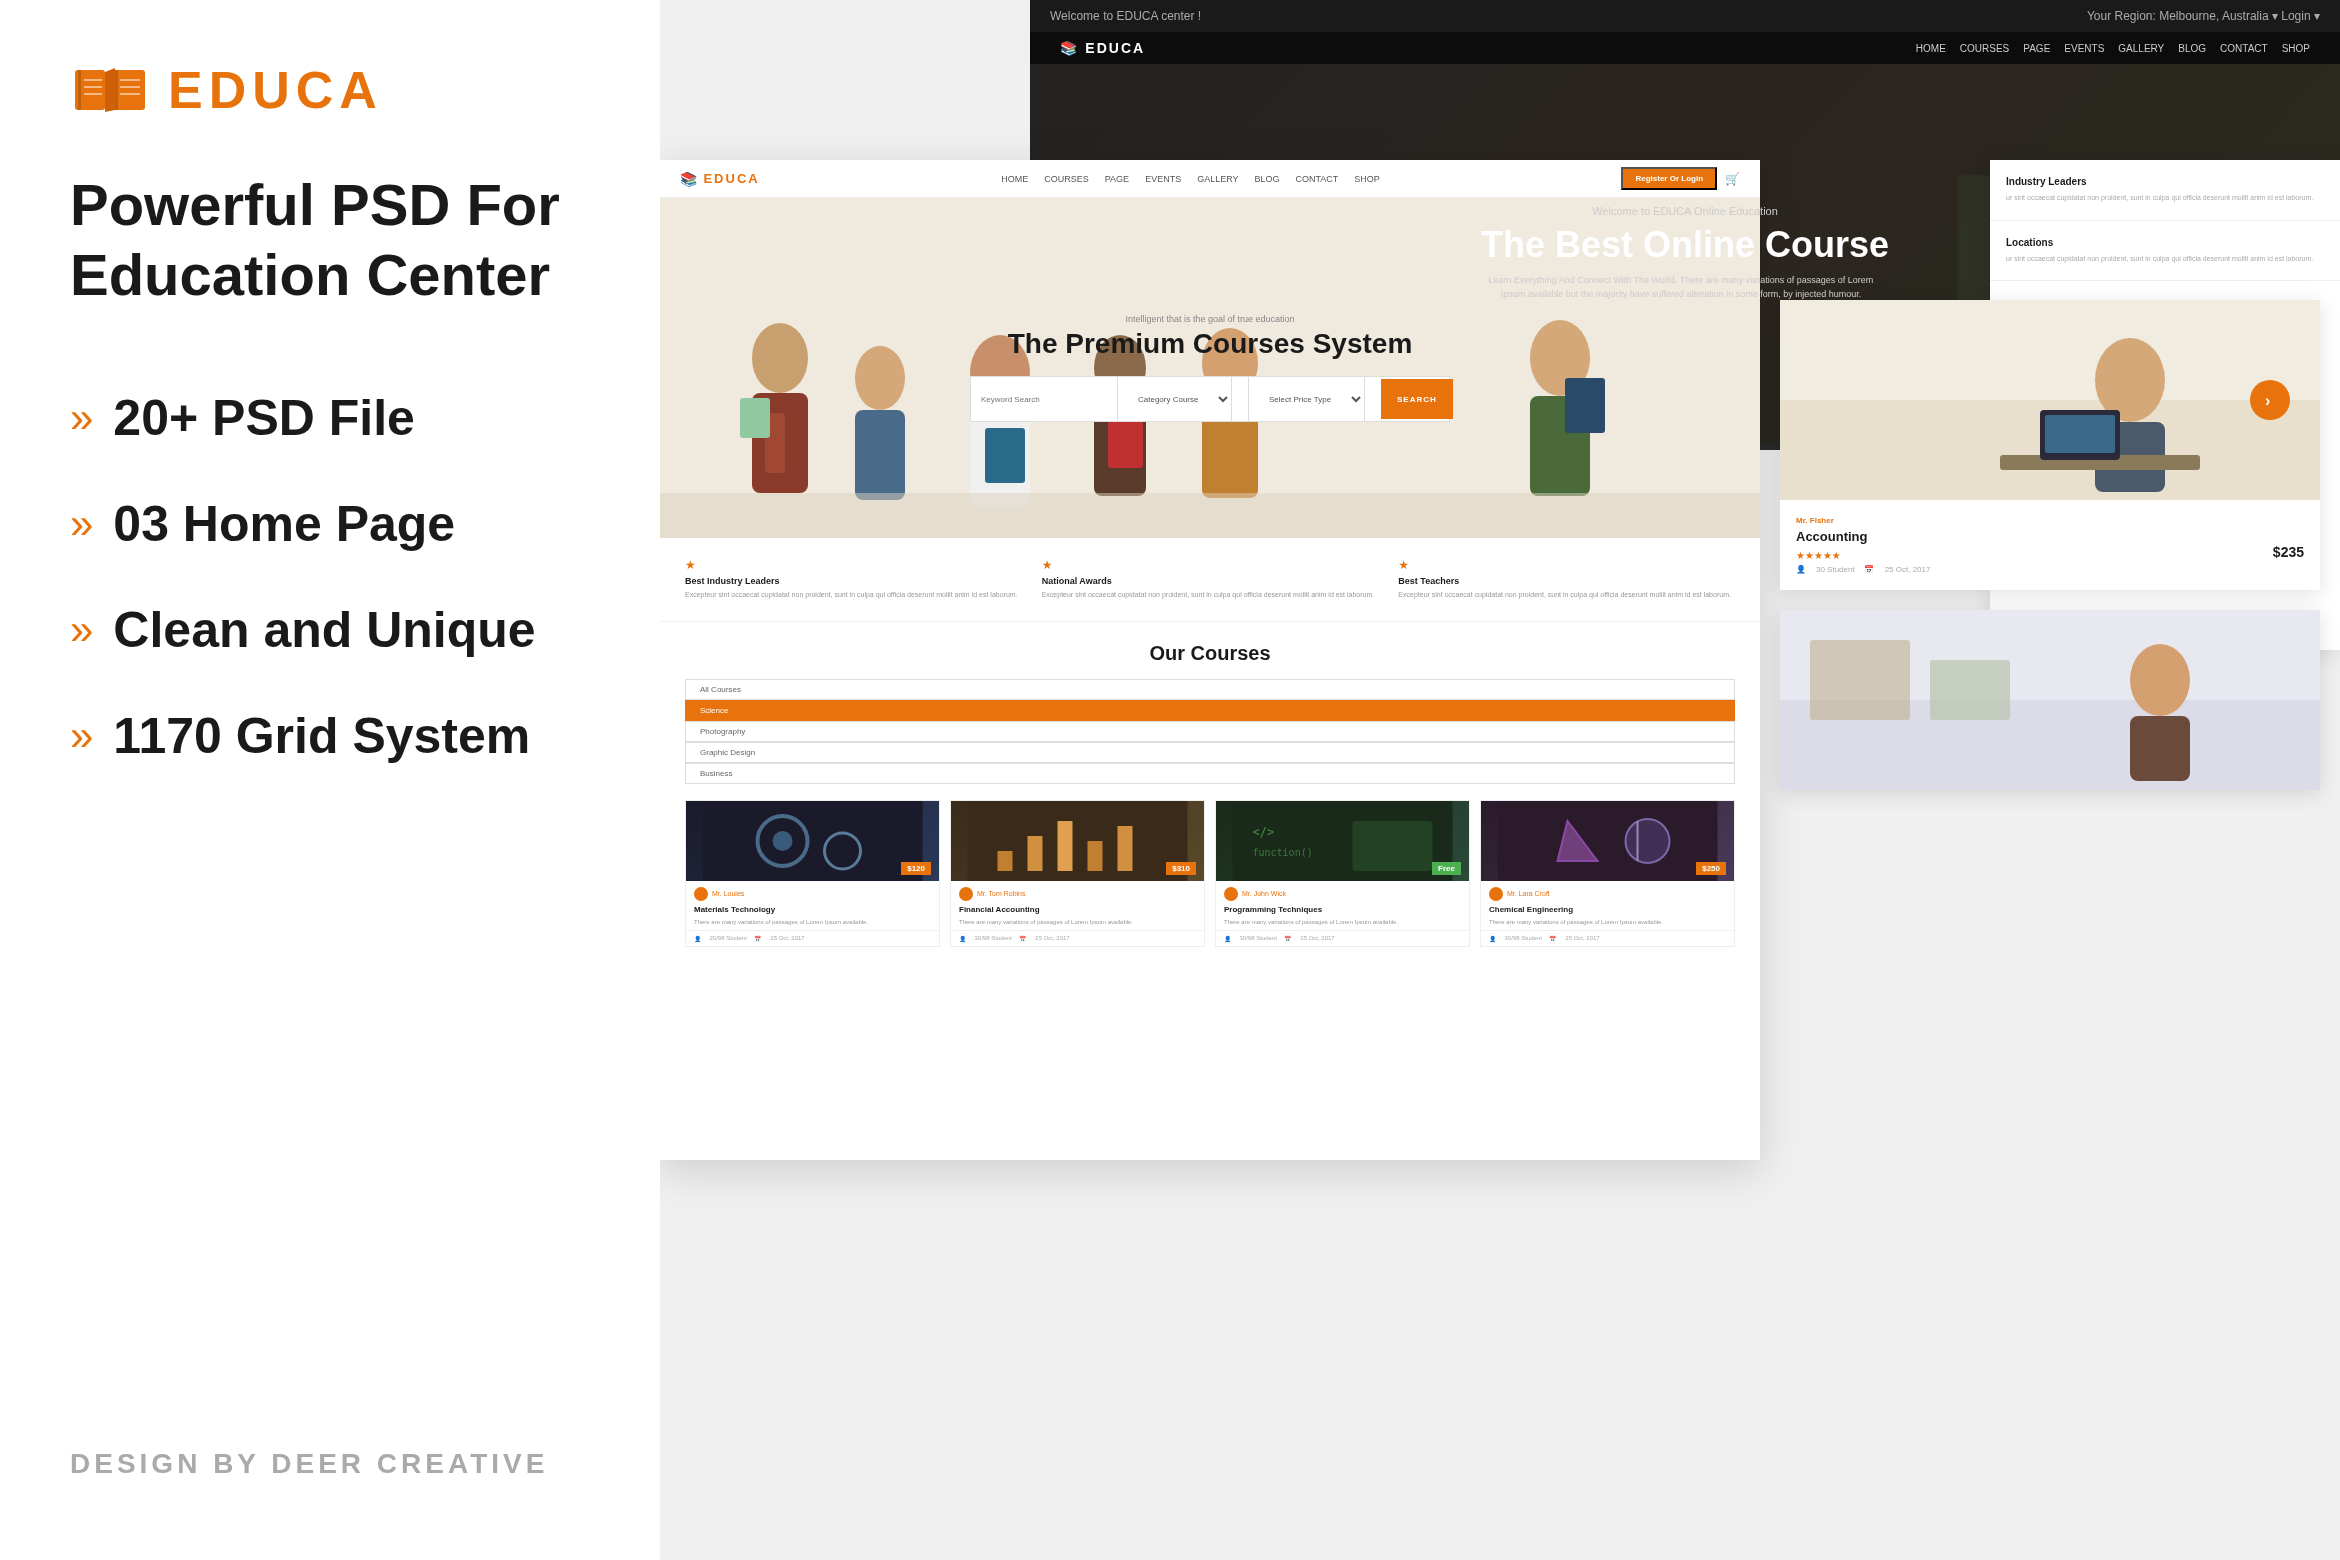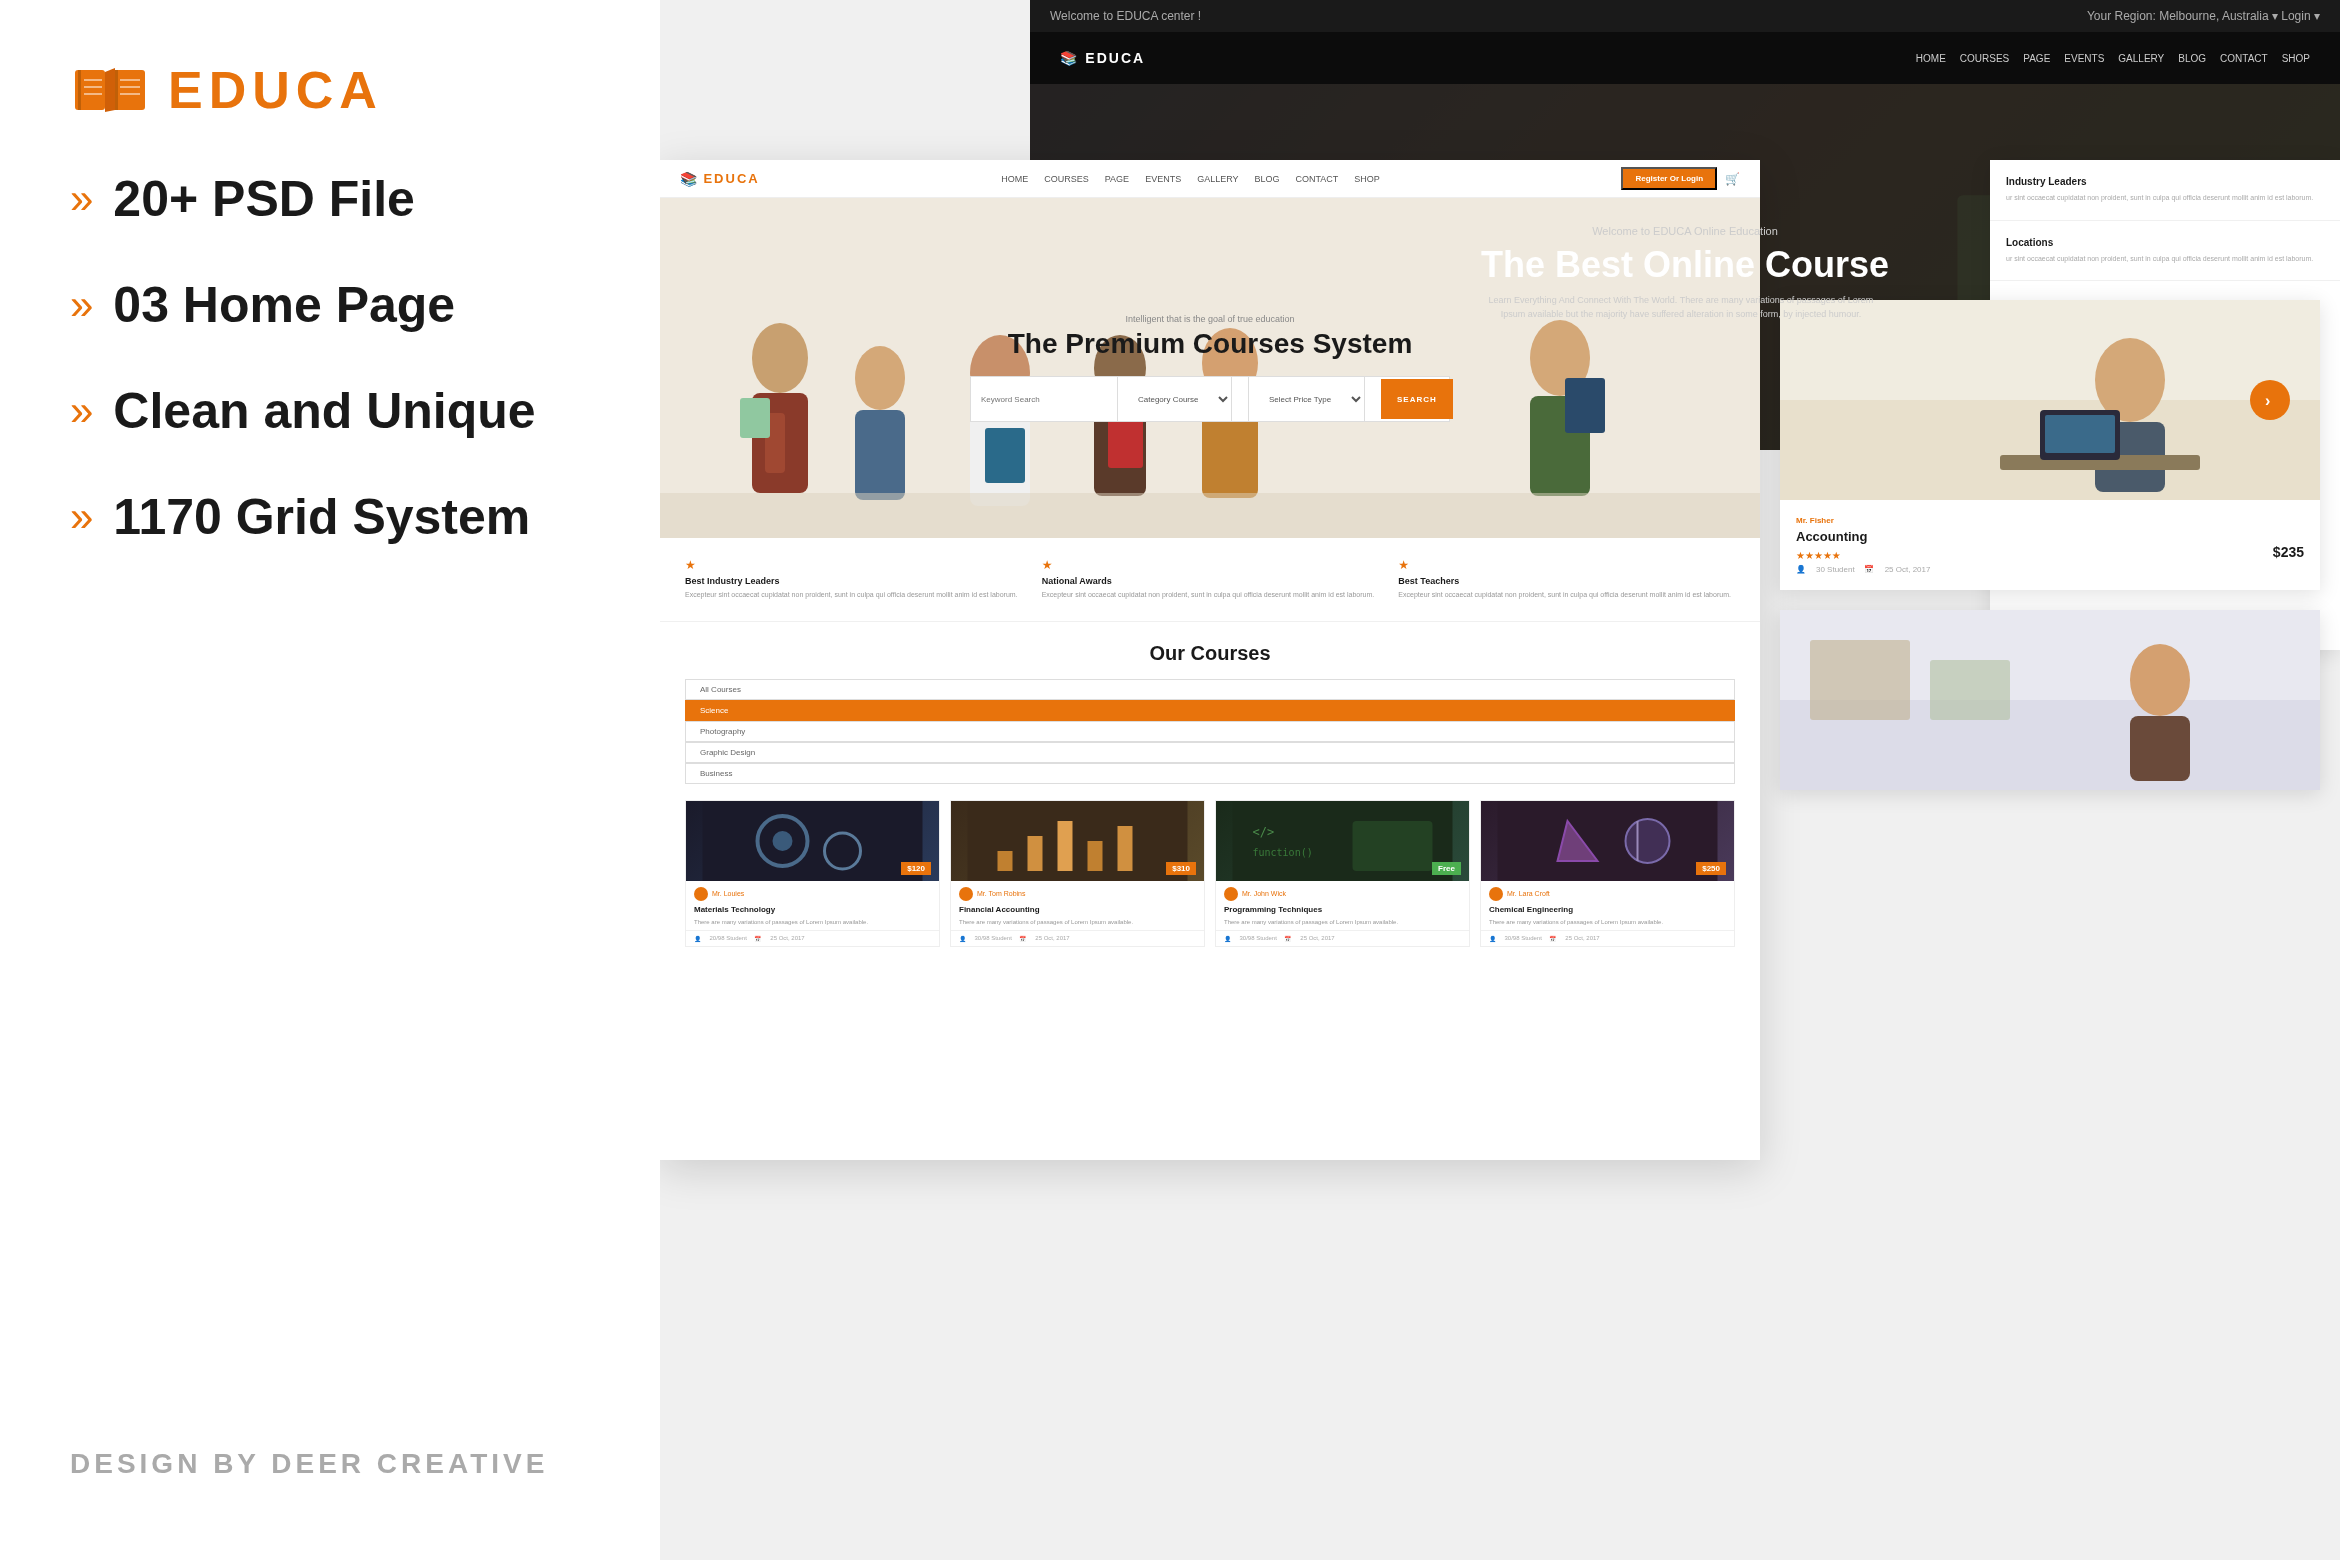--- a/index.html
+++ b/index.html
@@ -111,21 +111,21 @@
       display: flex;
       align-items: center;
       justify-content: space-between;
       padding: 0 20px;
       font-size: 12px;
       color: #aaa;
     }
 
     .preview-dark-nav {
       background: rgba(0,0,0,0.7);
-      height: 52px;
+      height: 32px;
       display: flex;
       align-items: center;
       justify-content: space-between;
       padding: 0 30px;
     }
 
     .preview-dark-nav-logo {
       color: #fff;
       font-size: 14px;
       font-weight: bold;
@@ -593,20 +593,21 @@
       <line x1="14" y1="20" x2="32" y2="20" stroke="#fff" stroke-width="2" opacity="0.5"></line>
       <line x1="14" y1="27" x2="32" y2="27" stroke="#fff" stroke-width="2" opacity="0.5"></line>
       <line x1="14" y1="34" x2="32" y2="34" stroke="#fff" stroke-width="2" opacity="0.5"></line>
       <line x1="50" y1="20" x2="70" y2="20" stroke="#fff" stroke-width="2" opacity="0.5"></line>
       <line x1="50" y1="27" x2="70" y2="27" stroke="#fff" stroke-width="2" opacity="0.5"></line>
       <line x1="50" y1="34" x2="70" y2="34" stroke="#fff" stroke-width="2" opacity="0.5"></line>
     </svg>
     <span class="brand-name">EDUCA</span>
   </div>
 
+  <h1 class="main-title">Powerful PSD For Education Center</h1>
 
   <div class="feature-list">
     <div class="feature-item">
       <span class="chevron-double">»</span>
       <span class="feature-text">20+ PSD File</span>
     </div>
     <div class="feature-item">
       <span class="chevron-double">»</span>
       <span class="feature-text">03 Home Page</span>
     </div>

